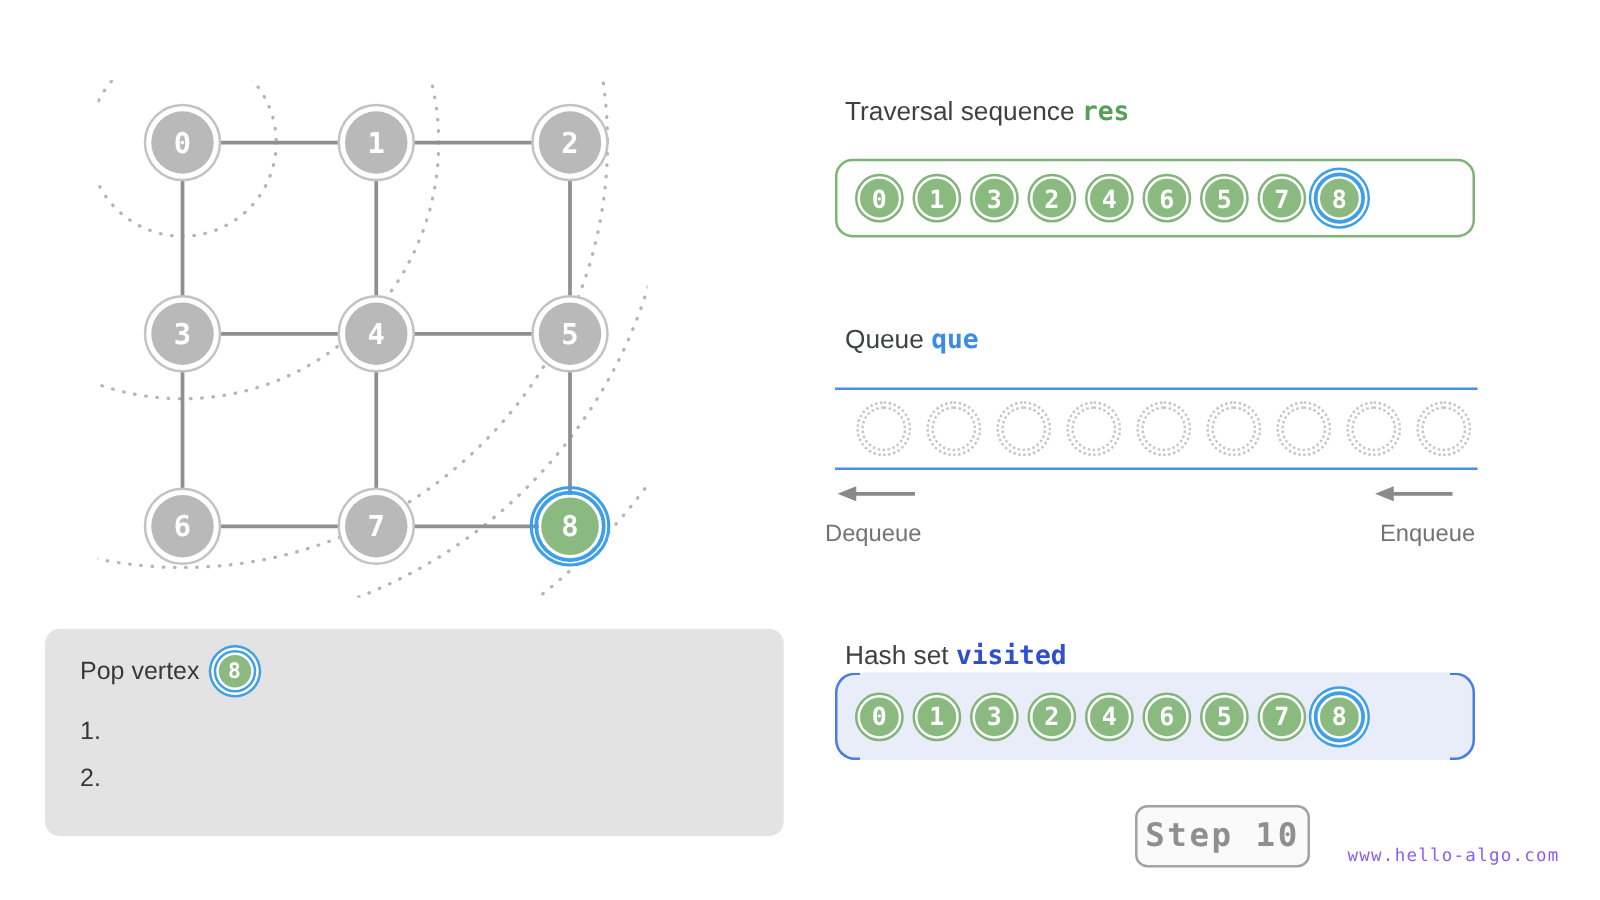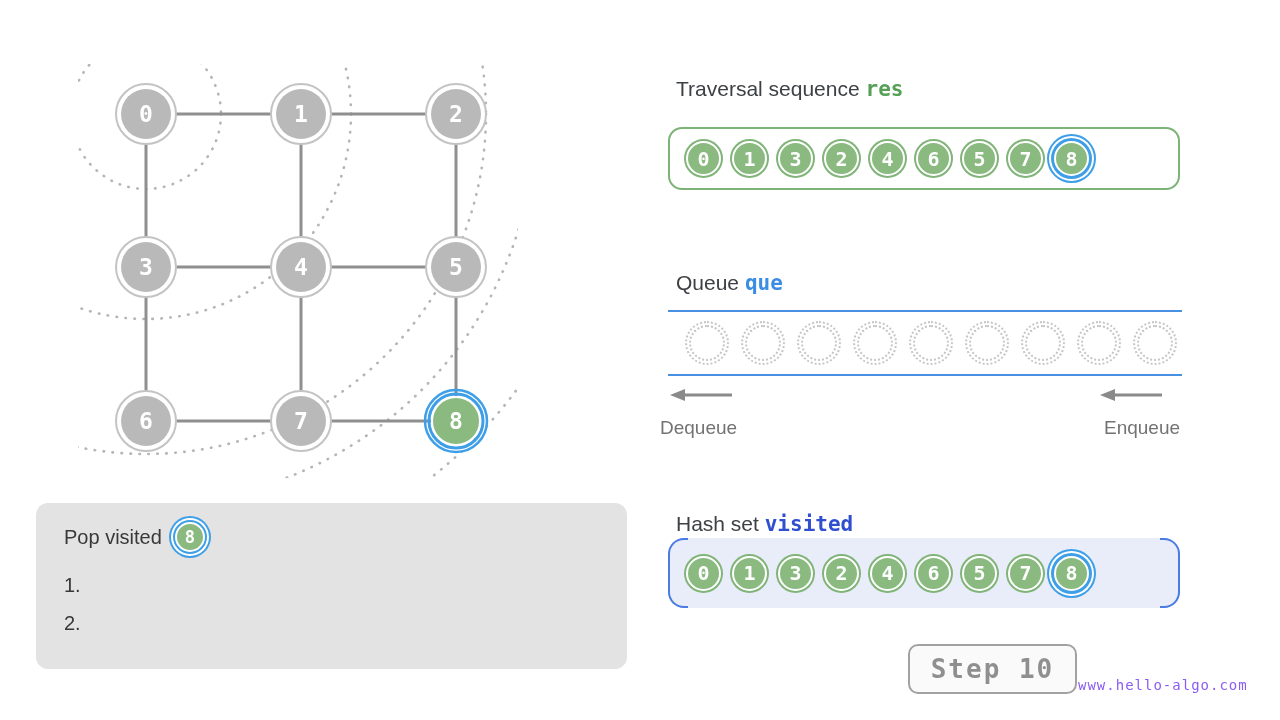--- a/index.html
+++ b/index.html
@@ -112,21 +112,21 @@
     display: flex; align-items: center; justify-content: center;
     margin: 0 13px;
   }
   .info-list { margin-top: 16px; padding-left: 28px; }
   .info-item { display: flex; line-height: 28px; margin-bottom: 10px; }
   .info-num  { flex: none; width: 38px; }
   .info-item .code { font-size: 20px; }
 
   
   #step-button {
-    position: absolute; left: 908px; top: 644px; width: 169px; height: 50px;
+    position: absolute; left: 908px; top: 644px; width: 140px; height: 50px;
     border: 2px solid #a2a2a2; border-radius: 10px; background: #fafafa;
     color: #8f8f8f; font-family: "DejaVu Sans Mono", monospace; font-weight: bold;
     font-size: 26px; letter-spacing: 2px;
     display: flex; align-items: center; justify-content: center;
   }
   #watermark {
     position: absolute; left: 1078px; top: 677px;
     font-family: "DejaVu Sans Mono", monospace; font-size: 14px;
     color: #8b5cf6; letter-spacing: 1px;
   }
@@ -207,21 +207,21 @@
   <g>
     <circle cx="456" cy="421" r="31" fill="none" stroke="#3e9fe8" stroke-width="2.5"></circle>
     <circle cx="456" cy="421" r="27" fill="none" stroke="#3e9fe8" stroke-width="3"></circle>
     <circle cx="456" cy="421" r="24" fill="#8aba80" stroke="#ffffff" stroke-width="2"></circle>
     <text class="v-label" x="456" y="429">8</text>
   </g>
 </svg>
 
 <div id="info-box">
   <div class="info-line1">
-    <span>Pop visited</span>
+    <span>Pop vertex</span>
     <span class="mini-chip">8</span>
   </div>
   <div class="info-list">
     <div class="info-item">
       <span class="info-num">1.</span>
     </div>
     <div class="info-item">
       <span class="info-num">2.</span>
       <span>
       </span>
@@ -238,21 +238,21 @@
   <span class="chip">1</span>
   <span class="chip">3</span>
   <span class="chip">2</span>
   <span class="chip">4</span>
   <span class="chip">6</span>
   <span class="chip">5</span>
   <span class="chip">7</span>
   <span class="chip current">8</span>
 </div>
 
-<div class="section-title" style="left:676px; top:271px;">
+<div class="section-title" style="left:676px; top:259px;">
   <span>Queue</span>
   <span class="code code-azure">que</span>
 </div>
 <div id="queue-box">
   <span class="slot"></span>
   <span class="slot"></span>
   <span class="slot"></span>
   <span class="slot"></span>
   <span class="slot"></span>
   <span class="slot"></span>

